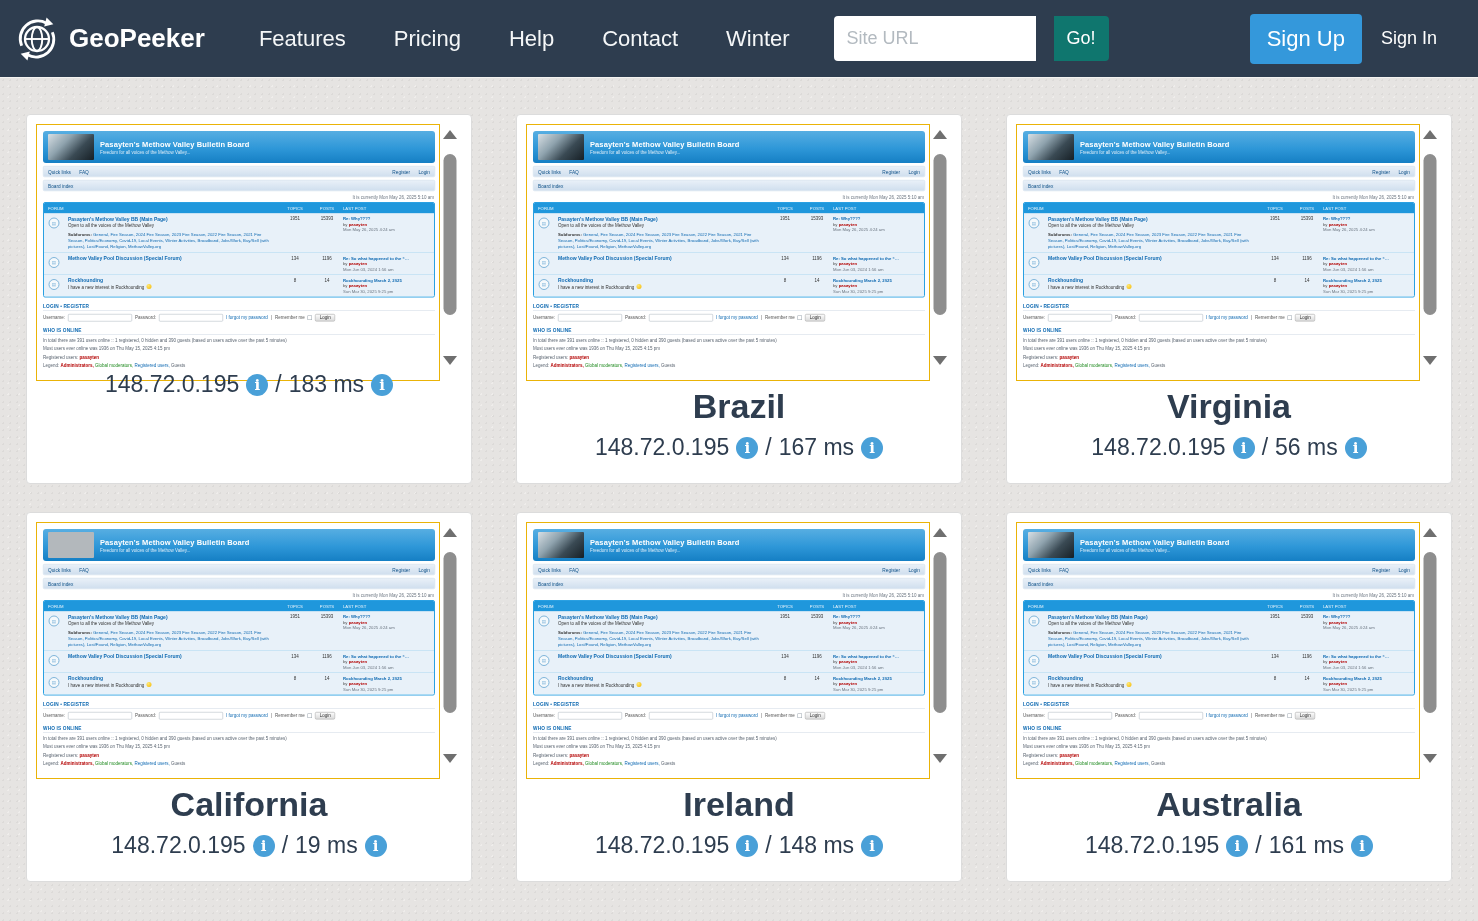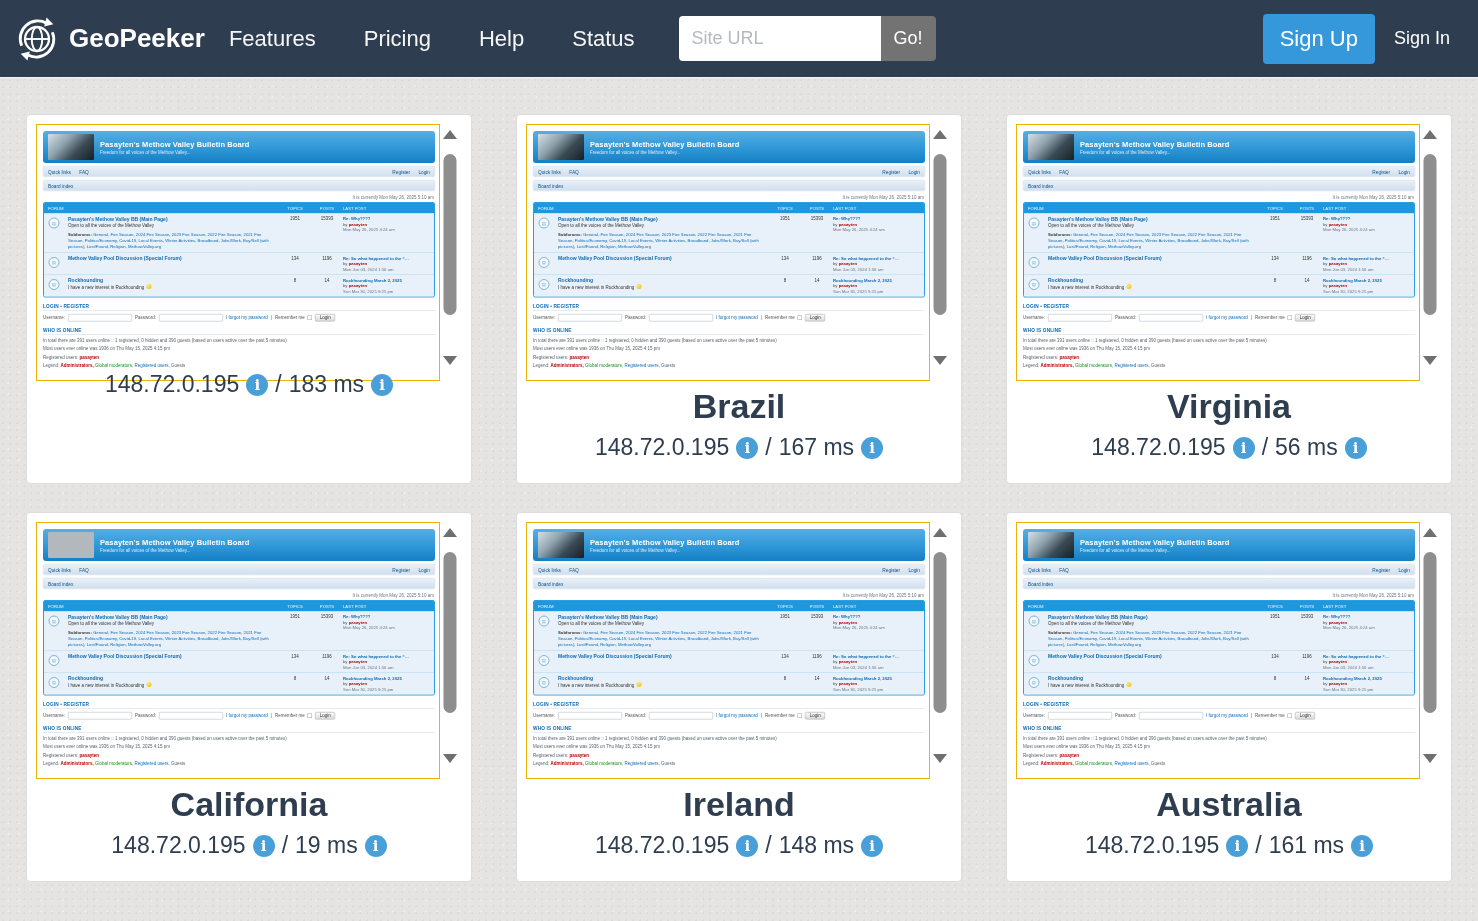--- a/index.html
+++ b/index.html
@@ -8,31 +8,31 @@
     font-family:"Liberation Sans", sans-serif;
     background-color:#e6e4e2;
     background-image: radial-gradient(#dcdad8 1px, transparent 1px),
                       radial-gradient(#efedeb 1px, transparent 1px);
     background-size:7px 7px, 11px 11px;
     background-position:0 0, 3px 4px;
   }
 
   
   .navbar { height:77px; background:#2e3d4f; display:flex; align-items:center; padding:0 14px; }
-  .brand { display:flex; align-items:center; gap:9px; color:#fff; font-size:26px; font-weight:700; cursor:pointer; }
+  .brand { display:flex; align-items:center; gap:9px; color:#fff; font-size:26px; font-weight:700; margin-right:30px; cursor:pointer; }
   .brand svg { display:block; }
   .nav-links { display:flex; }
   .nav-links a { color:#f5f7f8; text-decoration:none; font-size:22px; padding:14px 24px; }
-  .searchbox { display:flex; margin-left:20px; }
+  .searchbox { display:flex; margin-left:20px;gap:18px; }
   .searchbox input { width:202px; height:45px; border:none; border-radius:4px 0 0 4px; padding:0 13px; font-size:18px; color:#333; outline:none; font-family:"Liberation Sans",sans-serif; }
   .searchbox input::placeholder { color:#b3bac0; }
-  .go-btn { height:45px; padding:0 13px; background:#737373; color:#fff; border:none; border-radius:0 4px 4px 0; font-size:18px; cursor:pointer; font-family:"Liberation Sans",sans-serif; }
+  .go-btn { height:45px; padding:0 13px; background:#0f766e; color:#fff; border:none; border-radius:0 4px 4px 0; font-size:18px; cursor:pointer; font-family:"Liberation Sans",sans-serif; }
   .nav-spacer { flex:1; }
   .signup-btn { background:#3498db; color:#fff; border:none; border-radius:4px; font-size:22px; padding:12px 17px; cursor:pointer; margin-right:19px; font-family:"Liberation Sans",sans-serif; }
-  .signin-link { color:#fff; font-size:18px; text-decoration:none; margin-right:14px;text-align:right; }
+  .signin-link { color:#fff; font-size:18px; text-decoration:none; margin-right:27px;text-align:right; }
 
   
   main { padding:36px 27px 26px; border-top:1px solid #f4f3f1; }
   .cards { display:grid; grid-template-columns:repeat(3,446px); gap:28px 44px; justify-content:center; }
   .card { background:#fff; border:1px solid #dcdcdc; border-radius:4px; padding:9px 9px 22px; text-align:center; }
 
   
   .preview { display:flex; height:247px; }
   .mini-outer { width:404px; height:257px; overflow:hidden; border:1px solid #eab308; }
   .mini { width:808px; height:494px; transform:scale(.5); transform-origin:0 0; background:#fff; padding:12px 12px 0; text-align:left; }
@@ -101,21 +101,22 @@
         <path d="M40 17 A 18.5 18.5 0 0 1 14 40.5" stroke="#fff" stroke-width="3" fill="none"></path>
         <path d="M14 46.5 L7 39.5 L16.5 37 Z" fill="#fff"></path>
       </svg>
     </span>
     <span>GeoPeeker</span>
   </div>
   <nav class="nav-links">
     <a href="#">Features</a>
     <a href="#">Pricing</a>
     <a href="#">Help</a>
-    <a href="#">Status</a>
+    <a href="#">Contact</a>
+    <a href="#">Winter</a>
   </nav>
   <div class="searchbox">
     <input type="text" placeholder="Site URL" style="">
     <button class="go-btn">Go!</button>
   </div>
   <div class="nav-spacer"></div>
   <button class="signup-btn">Sign Up</button>
   <a href="#" class="signin-link">Sign In</a>
 </header>
 

